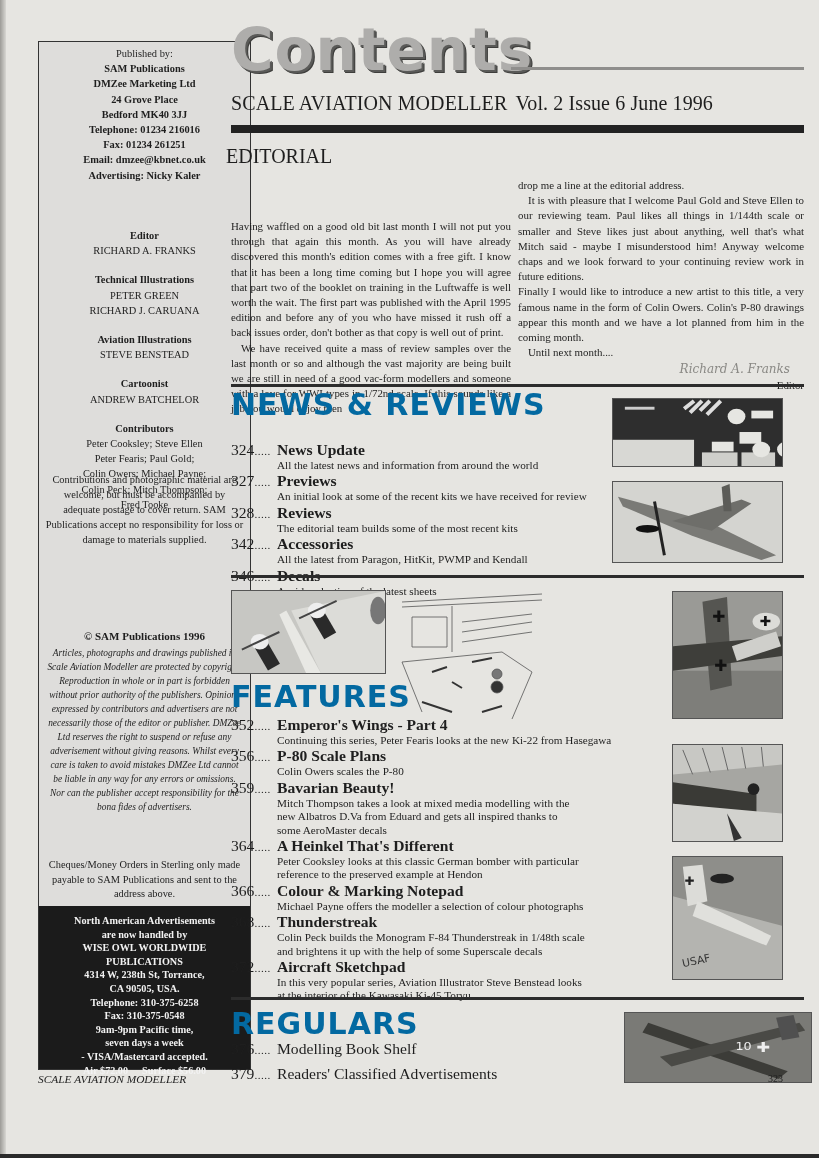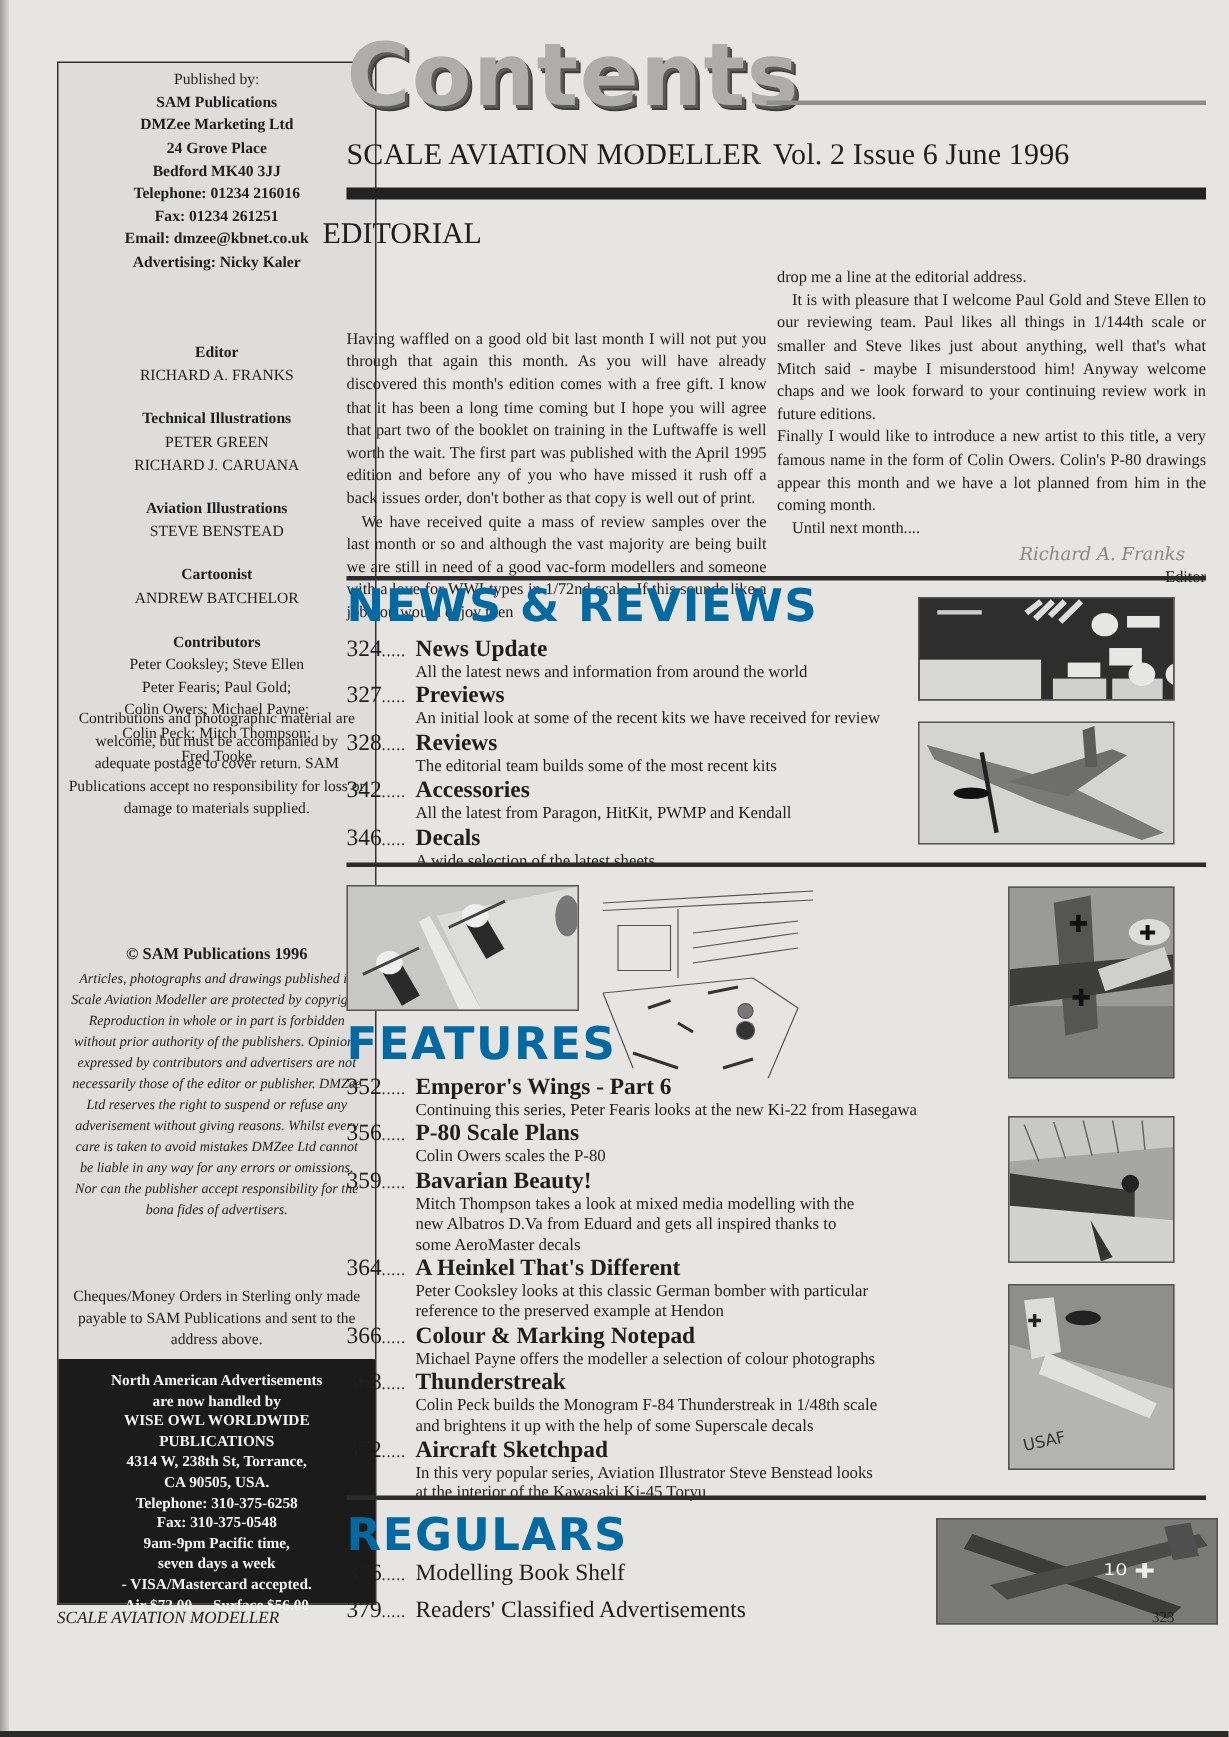--- a/index.html
+++ b/index.html
@@ -39,21 +39,21 @@
     position:absolute; left:231px; top:18px; font-family:"DejaVu Sans", sans-serif; font-weight:bold;
     font-size:58px; letter-spacing:1px; color:#aeadab;
     text-shadow:2px 2px 0 #5a5a58, 3px 3px 0 #3e3e3c; line-height:64px;
   }
   .title-rule { position:absolute; left:511px; top:67px; width:293px; height:3px; background:#8f8e8c; }
   .issue-line { position:absolute; left:231px; top:92px; font-size:20px; letter-spacing:0.1px; }
   .issue-line .vol { margin-left:8px; }
   .rule-thick { position:absolute; left:231px; width:573px; height:8px; background:#222; }
   .rule-med { position:absolute; left:231px; width:573px; height:3px; background:#2c2c2c; }
 
-  .ed-head { position:absolute; left:215px; top:145px; font-size:20px; }
+  .ed-head { position:absolute; left:226px; top:145px; font-size:20px; }
   .ed-col { position:absolute; top:178px; font-size:10.9px; line-height:15.2px; text-align:justify; }
   .ed-col p { margin:0; }
   .ed-col p.ind { text-indent:10px; }
   .ed-left { left:231px; width:280px;margin-top:41px; }
   .ed-right { left:518px; width:286px; }
   .signature { text-align:right; font-family:"DejaVu Serif", serif; font-style:italic; color:#8a8985; font-size:12px; margin-top:2px; padding-right:14px; }
   .editor-label { text-align:right; }
 
   .section-head {
     position:absolute; left:231px; font-family:"DejaVu Sans", sans-serif; font-weight:bold;
@@ -159,21 +159,21 @@
   <p class="ind">It is with pleasure that I welcome Paul Gold and Steve Ellen to our reviewing team. Paul likes all things in 1/144th scale or smaller and Steve likes just about anything, well that's what Mitch said - maybe I misunderstood him! Anyway welcome chaps and we look forward to your continuing review work in future editions.</p>
   <p>Finally I would like to introduce a new artist to this title, a very famous name in the form of Colin Owers. Colin's P-80 drawings appear this month and we have a lot planned from him in the coming month.</p>
   <p class="ind">Until next month....</p>
   <div class="signature">Richard A. Franks</div>
   <div class="editor-label">Editor</div>
 </div>
 
 <div class="rule-med" style="top:384px"></div>
 
 <div class="section-head" style="top:389px">NEWS &amp; REVIEWS</div>
-<div class="toc" style="top:424px">
+<div class="toc" style="top:441px">
   <div class="toc-item">
     <div class="toc-page"><span>324</span><span class="dots">.....</span></div>
     <div class="toc-body">
         <div class="toc-title">News Update</div>
         <div class="toc-desc">All the latest news and information from around the world</div>
       </div>
   </div>
   <div class="toc-item">
     <div class="toc-page"><span>327</span><span class="dots">.....</span></div>
     <div class="toc-body">
@@ -265,21 +265,21 @@
     <text x="40" y="30" font-size="16" fill="#111" font-family="DejaVu Sans, sans-serif">✚</text>
     <text x="42" y="80" font-size="16" fill="#111" font-family="DejaVu Sans, sans-serif">✚</text>
   </svg>
 </div>
 
 <div class="section-head" style="top:681px">FEATURES</div>
 <div class="toc" style="top:716px">
   <div class="toc-item">
     <div class="toc-page"><span>352</span><span class="dots">.....</span></div>
     <div class="toc-body">
-        <div class="toc-title">Emperor's Wings - Part 6</div>
+        <div class="toc-title">Emperor's Wings - Part 4</div>
         <div class="toc-desc">Continuing this series, Peter Fearis looks at the new Ki-22 from Hasegawa</div>
       </div>
   </div>
   <div class="toc-item">
     <div class="toc-page"><span>356</span><span class="dots">.....</span></div>
     <div class="toc-body">
         <div class="toc-title">P-80 Scale Plans</div>
         <div class="toc-desc">Colin Owers scales the P-80</div>
       </div>
   </div>

